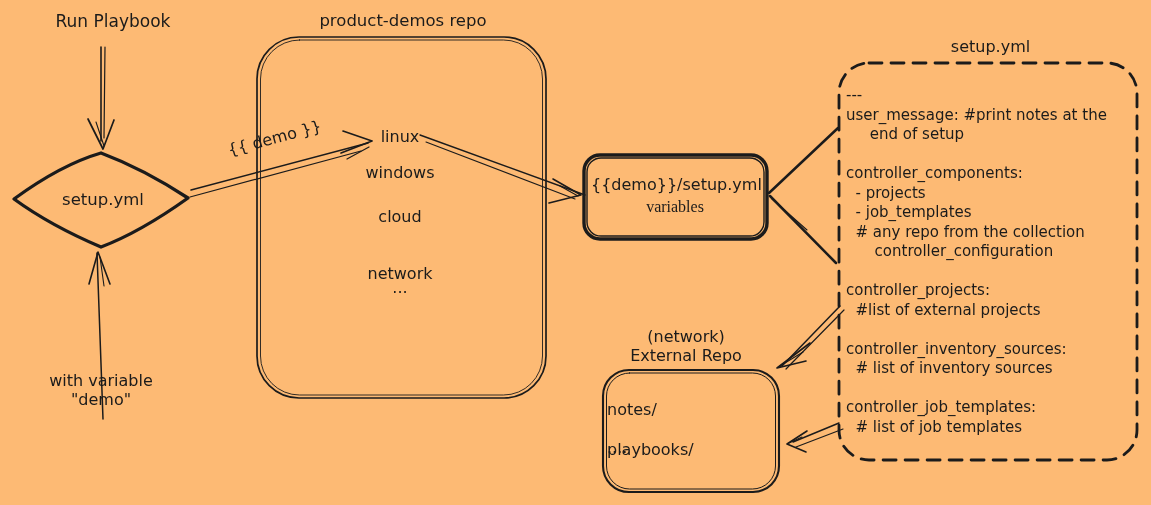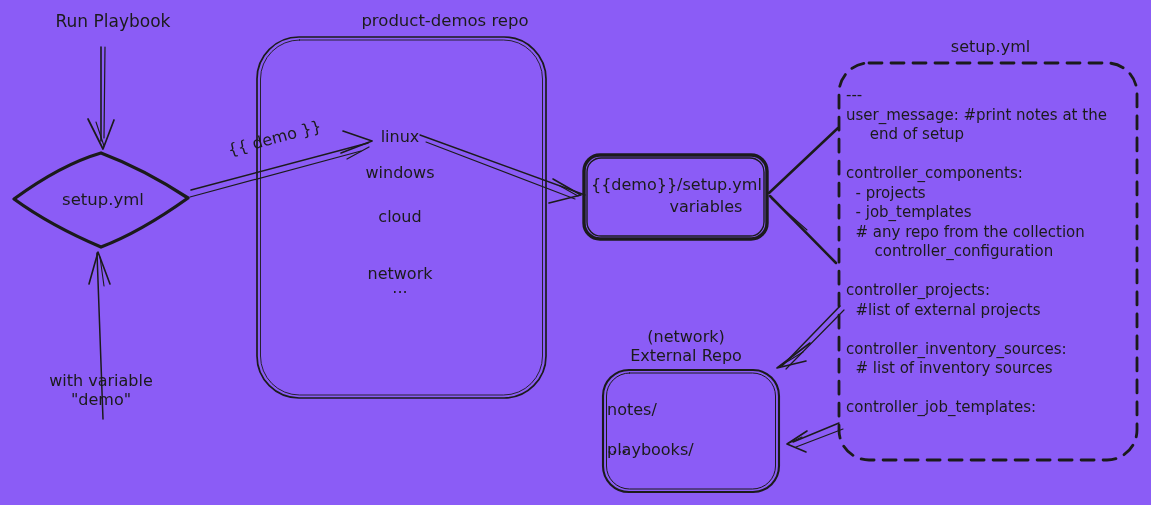--- a/index.html
+++ b/index.html
@@ -1,17 +1,17 @@
 <!DOCTYPE html>
 <html><head>
 <meta charset="utf-8">
 <style>
   html,body{margin:0;padding:0;background:#ffffff;}
   .stage{
-    position:relative;width:1151px;height:505px;background:#8b5cf6;
+    position:relative;width:1151px;height:505px;background:#fdba74;
     font-family:"DejaVu Sans",sans-serif;color:#1b1b1b;overflow:hidden;
   }
   .layer{position:absolute;left:0;top:0;}
   .lbl{position:absolute;white-space:pre;font-size:16px;line-height:19px;}
   .ctr{text-align:center;}
   .title{font-size:17px;}
   .yaml{position:absolute;left:846px;top:86px;font-size:15px;}
   .yaml-line{white-space:pre;height:19.5px;line-height:19.5px;}
   .rot{transform:rotate(-15deg);transform-origin:left center;}
   svg path, svg rect{fill:none;stroke:#1b1b1b;stroke-linecap:round;stroke-linejoin:round;}
@@ -96,30 +96,30 @@
 
   <div class="lbl ctr title" style="left:52px;top:12px;width:122px;">Run Playbook</div>
 
   <div class="lbl ctr" style="left:43px;top:190px;width:120px;font-size:16.5px;">setup.yml</div>
 
   <div class="lbl ctr" style="left:33px;top:371px;width:136px;">with variable</div>
   <div class="lbl ctr" style="left:33px;top:390px;width:136px;">"demo"</div>
 
   <div class="lbl rot" style="left:228px;top:141px;">{{ demo }}</div>
 
-  <div class="lbl ctr title" style="left:318px;top:11px;width:170px;font-size:16.5px;margin-left:42px;">product-demos repo</div>
+  <div class="lbl ctr title" style="left:318px;top:11px;width:170px;font-size:16.5px;">product-demos repo</div>
 
   <div class="lbl ctr" style="left:330px;top:127px;width:140px;">linux</div>
   <div class="lbl ctr" style="left:330px;top:163px;width:140px;">windows</div>
   <div class="lbl ctr" style="left:330px;top:207px;width:140px;">cloud</div>
   <div class="lbl ctr" style="left:330px;top:264px;width:140px;">network</div>
   <div class="lbl ctr" style="left:330px;top:278px;width:140px;">...</div>
 
   <div class="lbl ctr" style="left:591px;top:175px;width:168px;">{{demo}}/setup.yml</div>
-  <div class="lbl ctr" style="left:622px;top:197px;width:168px;">variables</div>
+  <div class="lbl ctr" style="left:591px;top:197px;width:168px;font-family:Liberation Serif, serif;">variables</div>
 
   <div class="lbl ctr" style="left:616px;top:327px;width:140px;">(network)</div>
   <div class="lbl ctr" style="left:616px;top:346px;width:140px;">External Repo</div>
 
   <div class="lbl" style="left:607px;top:400px;">notes/</div>
   <div class="lbl" style="left:607px;top:440px;text-align:right;">playbooks/</div>
   <div class="lbl" style="left:607px;top:438px;">....</div>
 
   <div class="lbl ctr" style="left:918px;top:37px;width:145px;">setup.yml</div>
 
@@ -134,15 +134,16 @@
     <div class="yaml-line">  # any repo from the collection</div>
     <div class="yaml-line">      controller_configuration</div>
     <div class="yaml-line"></div>
     <div class="yaml-line">controller_projects:</div>
     <div class="yaml-line">  #list of external projects</div>
     <div class="yaml-line"></div>
     <div class="yaml-line">controller_inventory_sources:</div>
     <div class="yaml-line">  # list of inventory sources</div>
     <div class="yaml-line"></div>
     <div class="yaml-line">controller_job_templates:</div>
+    <div class="yaml-line">  # list of job templates</div>
   </div>
 
 </div>
 
 </body></html>

